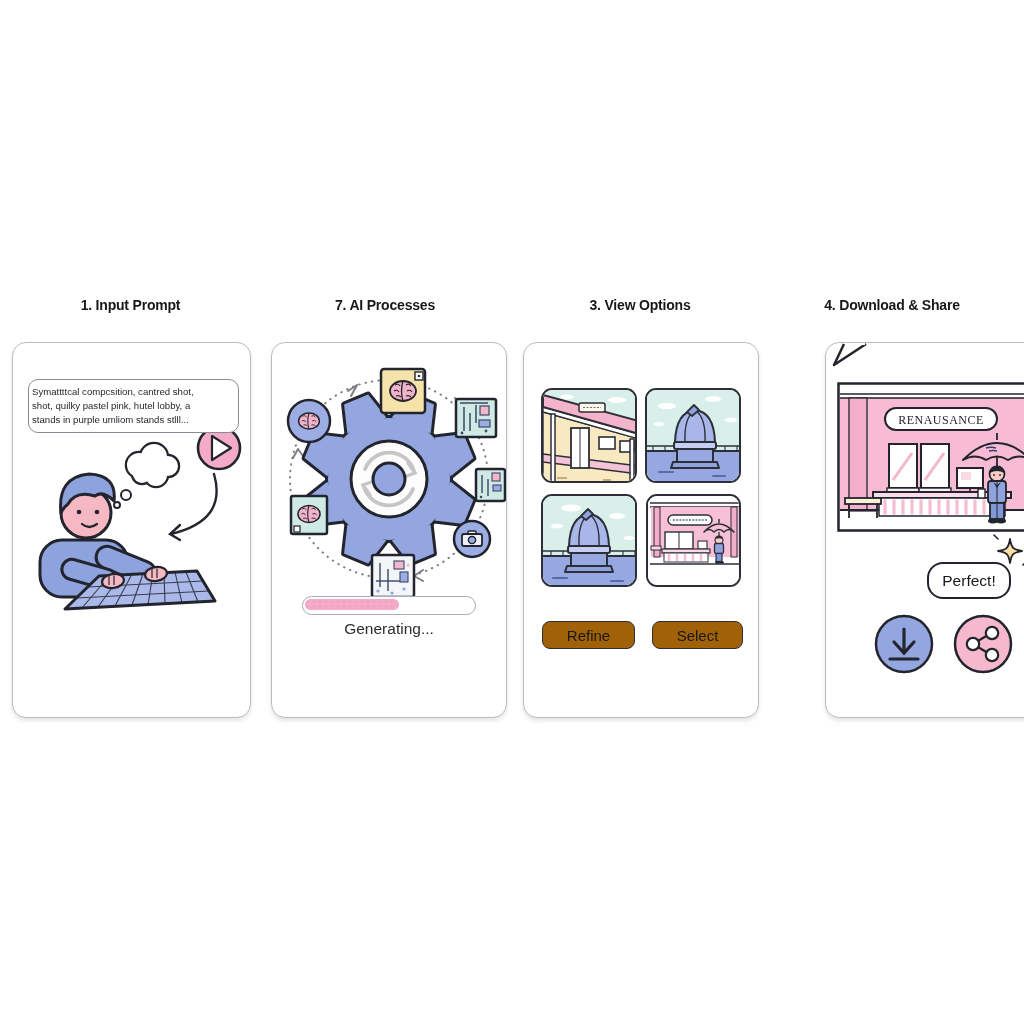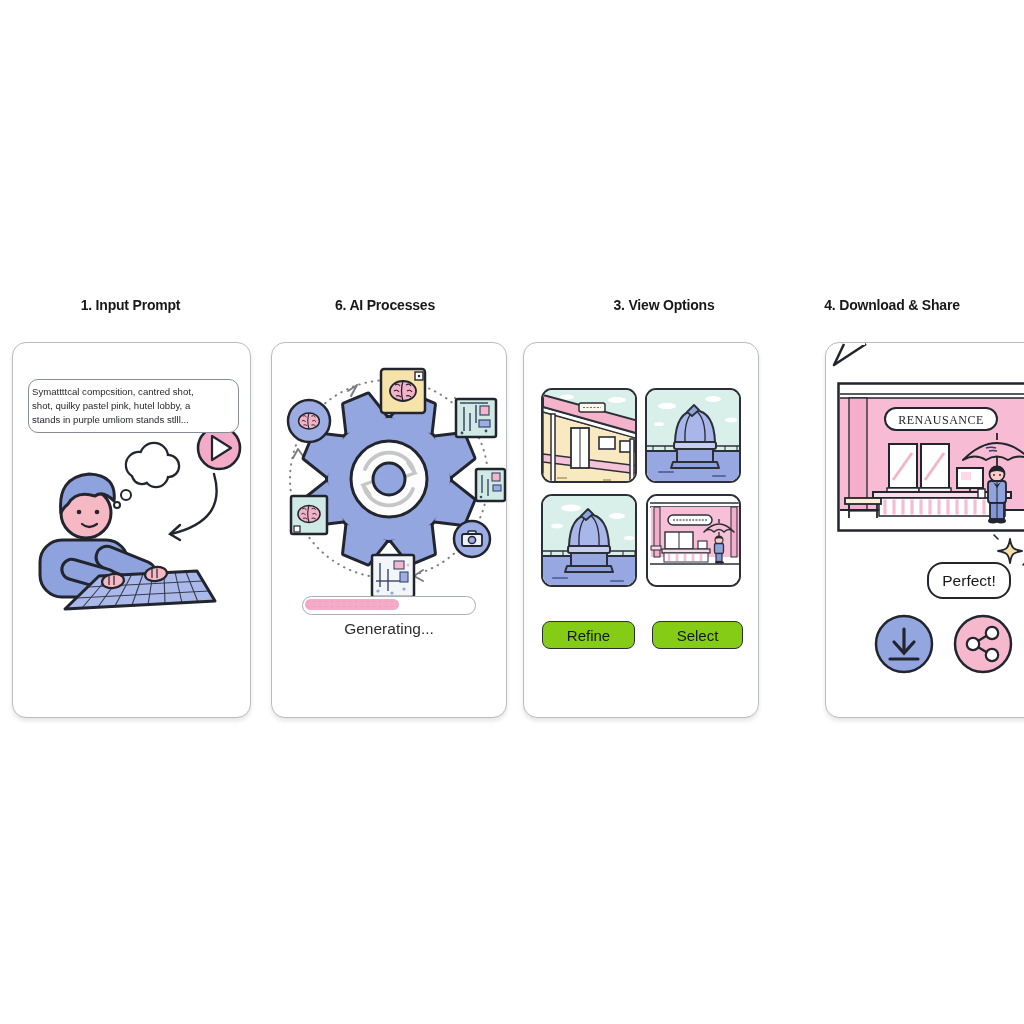--- a/index.html
+++ b/index.html
@@ -18,33 +18,33 @@
   .progress{position:absolute;left:30px;top:253px;width:172px;height:17px;background:#fff;
             border:1.5px solid #a9adb3;border-radius:10px;overflow:hidden;}
   .progress-fill{height:11px;margin:1.5px 0 0 1.5px;background:#f3abc7;border-radius:7px;
             background-image:radial-gradient(#ea9cbd 1px, rgba(0,0,0,0) 1.3px);
             background-size:6px 5px;}
   .genlabel{position:absolute;left:0;top:277px;width:100%;text-align:center;
             font-size:15.5px;color:#2b2d31;}
   .thumb{position:absolute;border:2.2px solid #2c2f38;border-radius:11px;overflow:hidden;
          background:#fff;padding:0;line-height:0;cursor:pointer;}
   .thumb svg{display:block;}
-  .btn{position:absolute;height:28px;background:#84cc16;border:1.8px solid #2c2f38;
+  .btn{position:absolute;height:28px;background:#a16207;border:1.8px solid #2c2f38;
        border-radius:8px;font-size:15px;color:#17181a;font-family:inherit;cursor:pointer;}
   .bubble{position:absolute;left:101px;top:219px;width:80px;height:33px;background:#fff;
           border:2.5px solid #23252e;border-radius:16px;display:flex;align-items:center;
           justify-content:center;font-size:15.5px;text-align:right;}
   .absvg{position:absolute;line-height:0;}
 </style>
 </head>
 <body>
 
 <div class="heading" style="left:12px;width:237px;">1. Input Prompt</div>
-<div class="heading" style="left:268px;width:234px;">6. AI Processes</div>
-<div class="heading" style="left:547px;width:234px;">3. View Options</div>
+<div class="heading" style="left:268px;width:234px;">7. AI Processes</div>
+<div class="heading" style="left:523px;width:234px;">3. View Options</div>
 <div class="heading" style="left:777px;width:230px;">4. Download &amp; Share</div>
 
 <div class="card" style="left:12px;width:237px;">
   <svg class="scene" width="237" height="374" viewBox="0 0 237 374">
 
     <g>
       <g stroke="#23252e" stroke-width="4.5" fill="#fff">
         <circle cx="126" cy="122" r="12"></circle>
           <circle cx="141" cy="114" r="13"></circle>
         <circle cx="155" cy="123" r="10"></circle>

